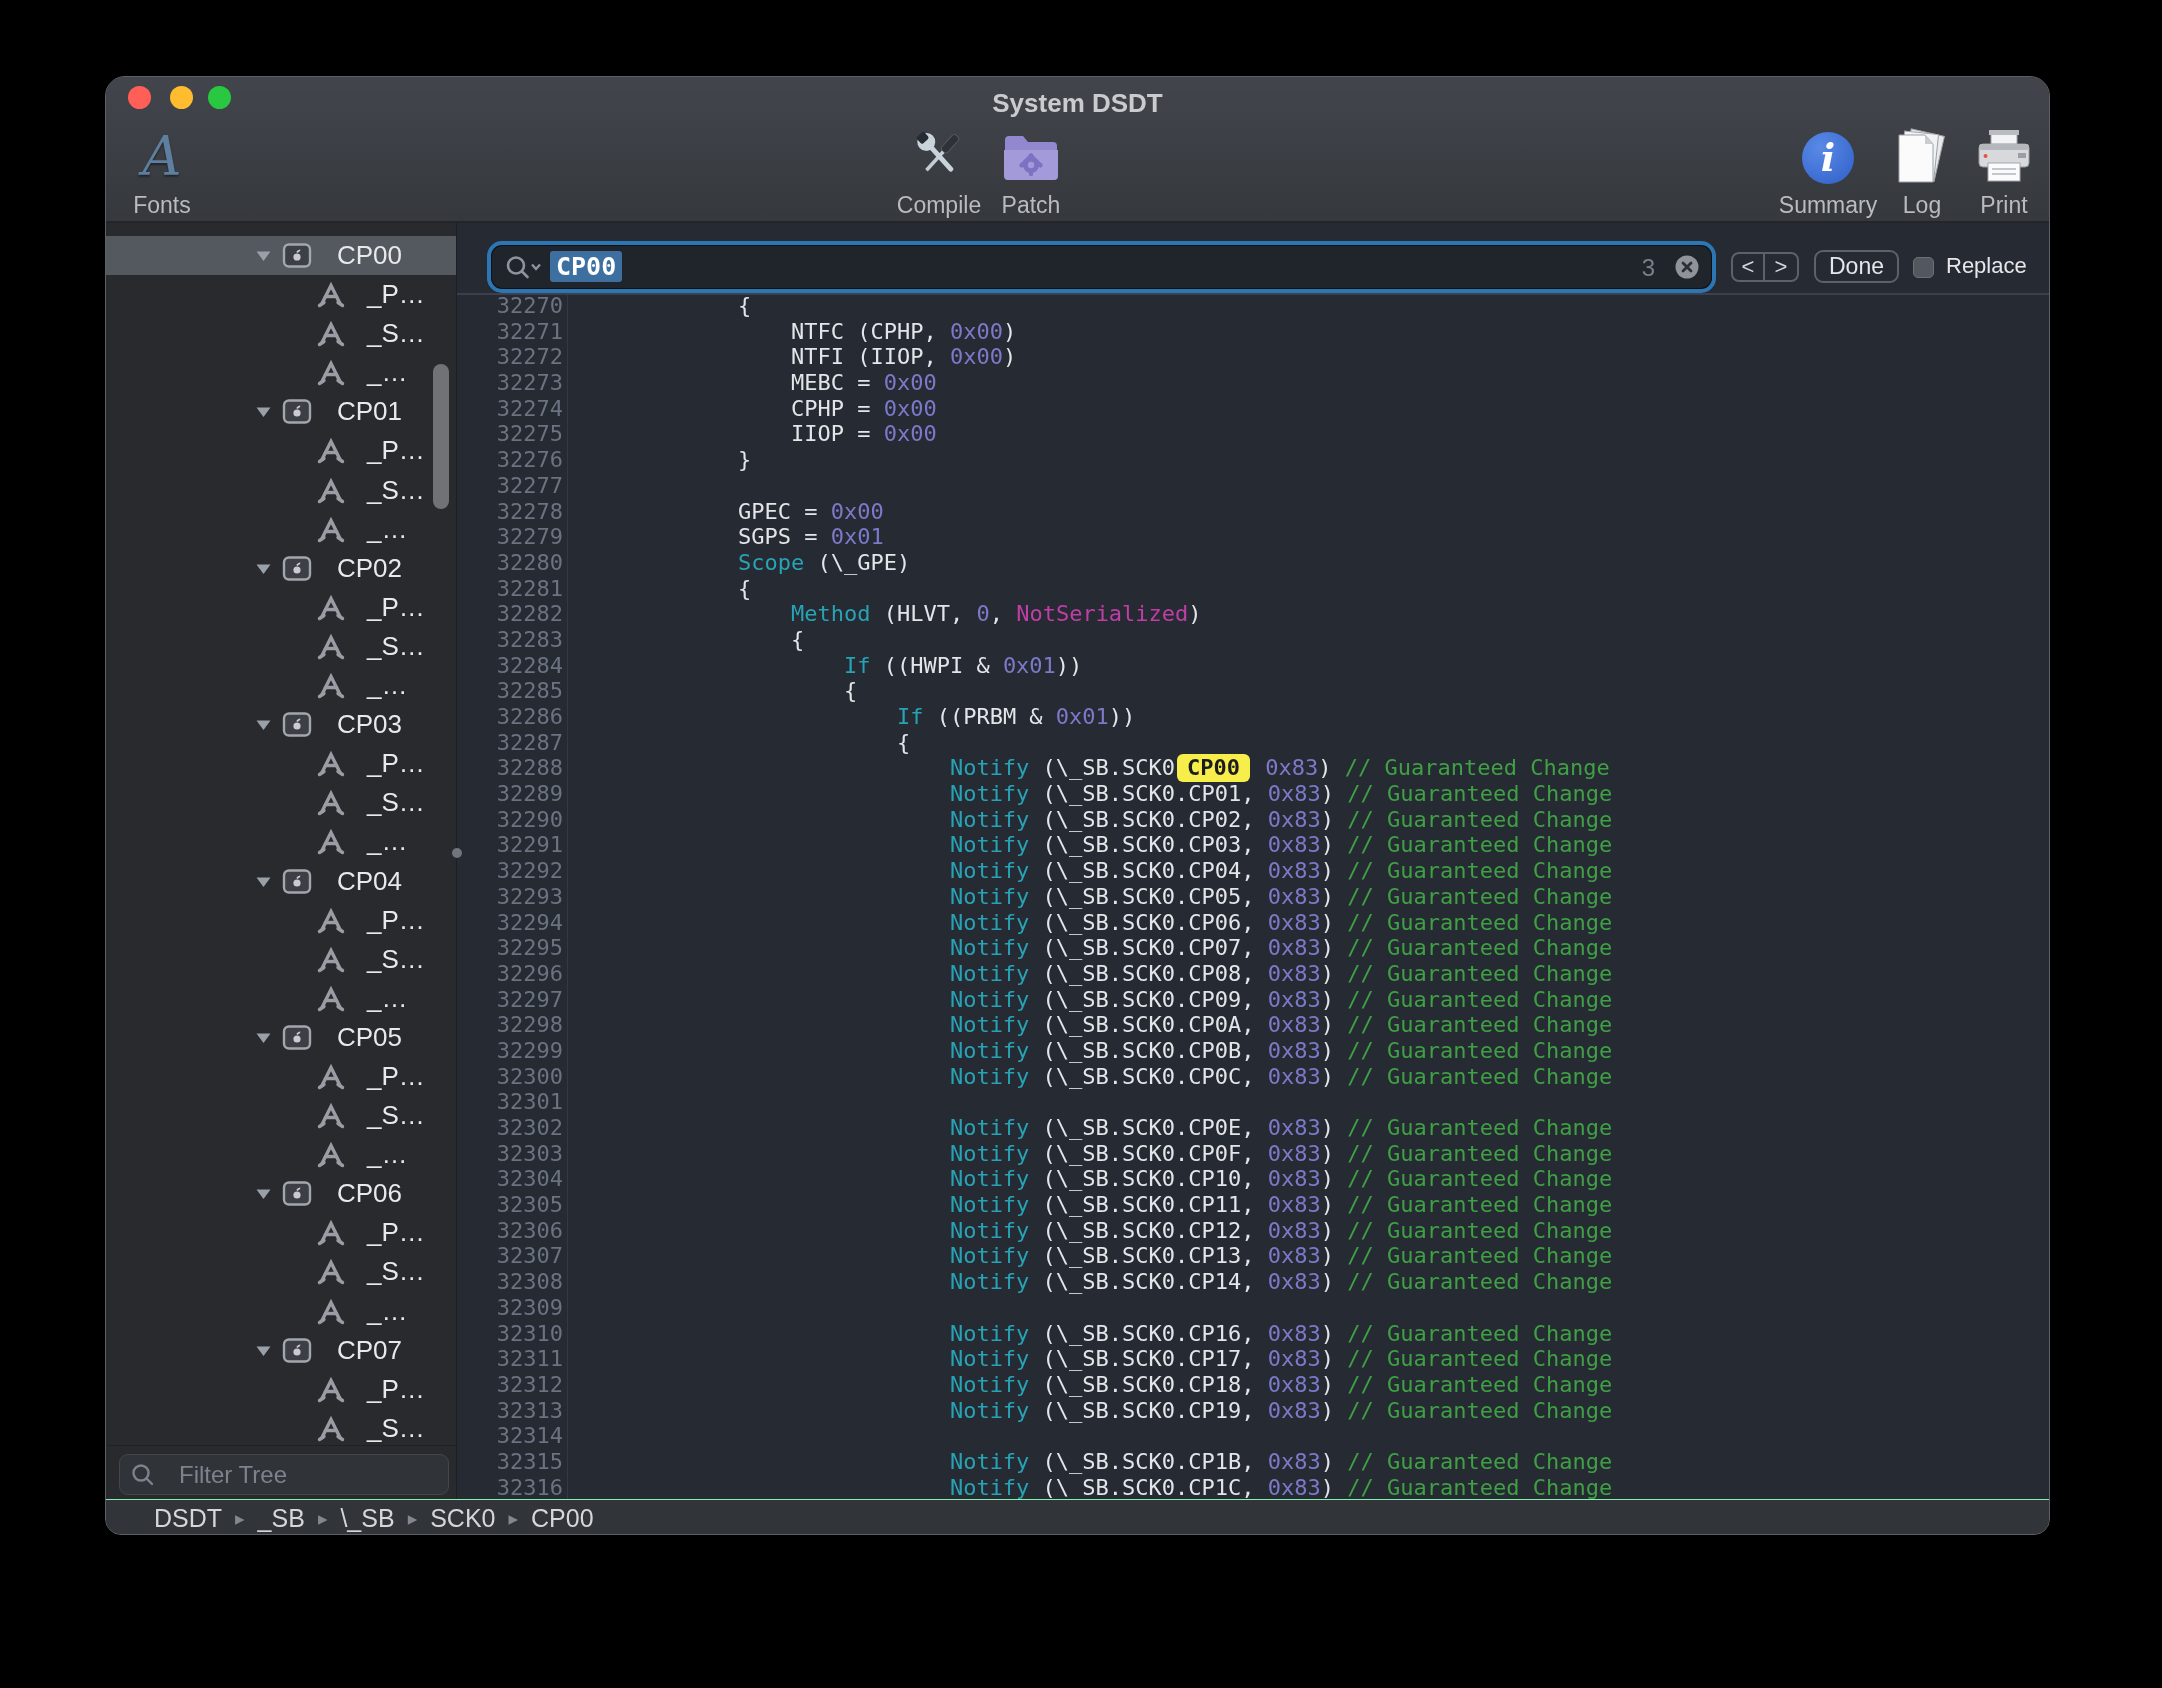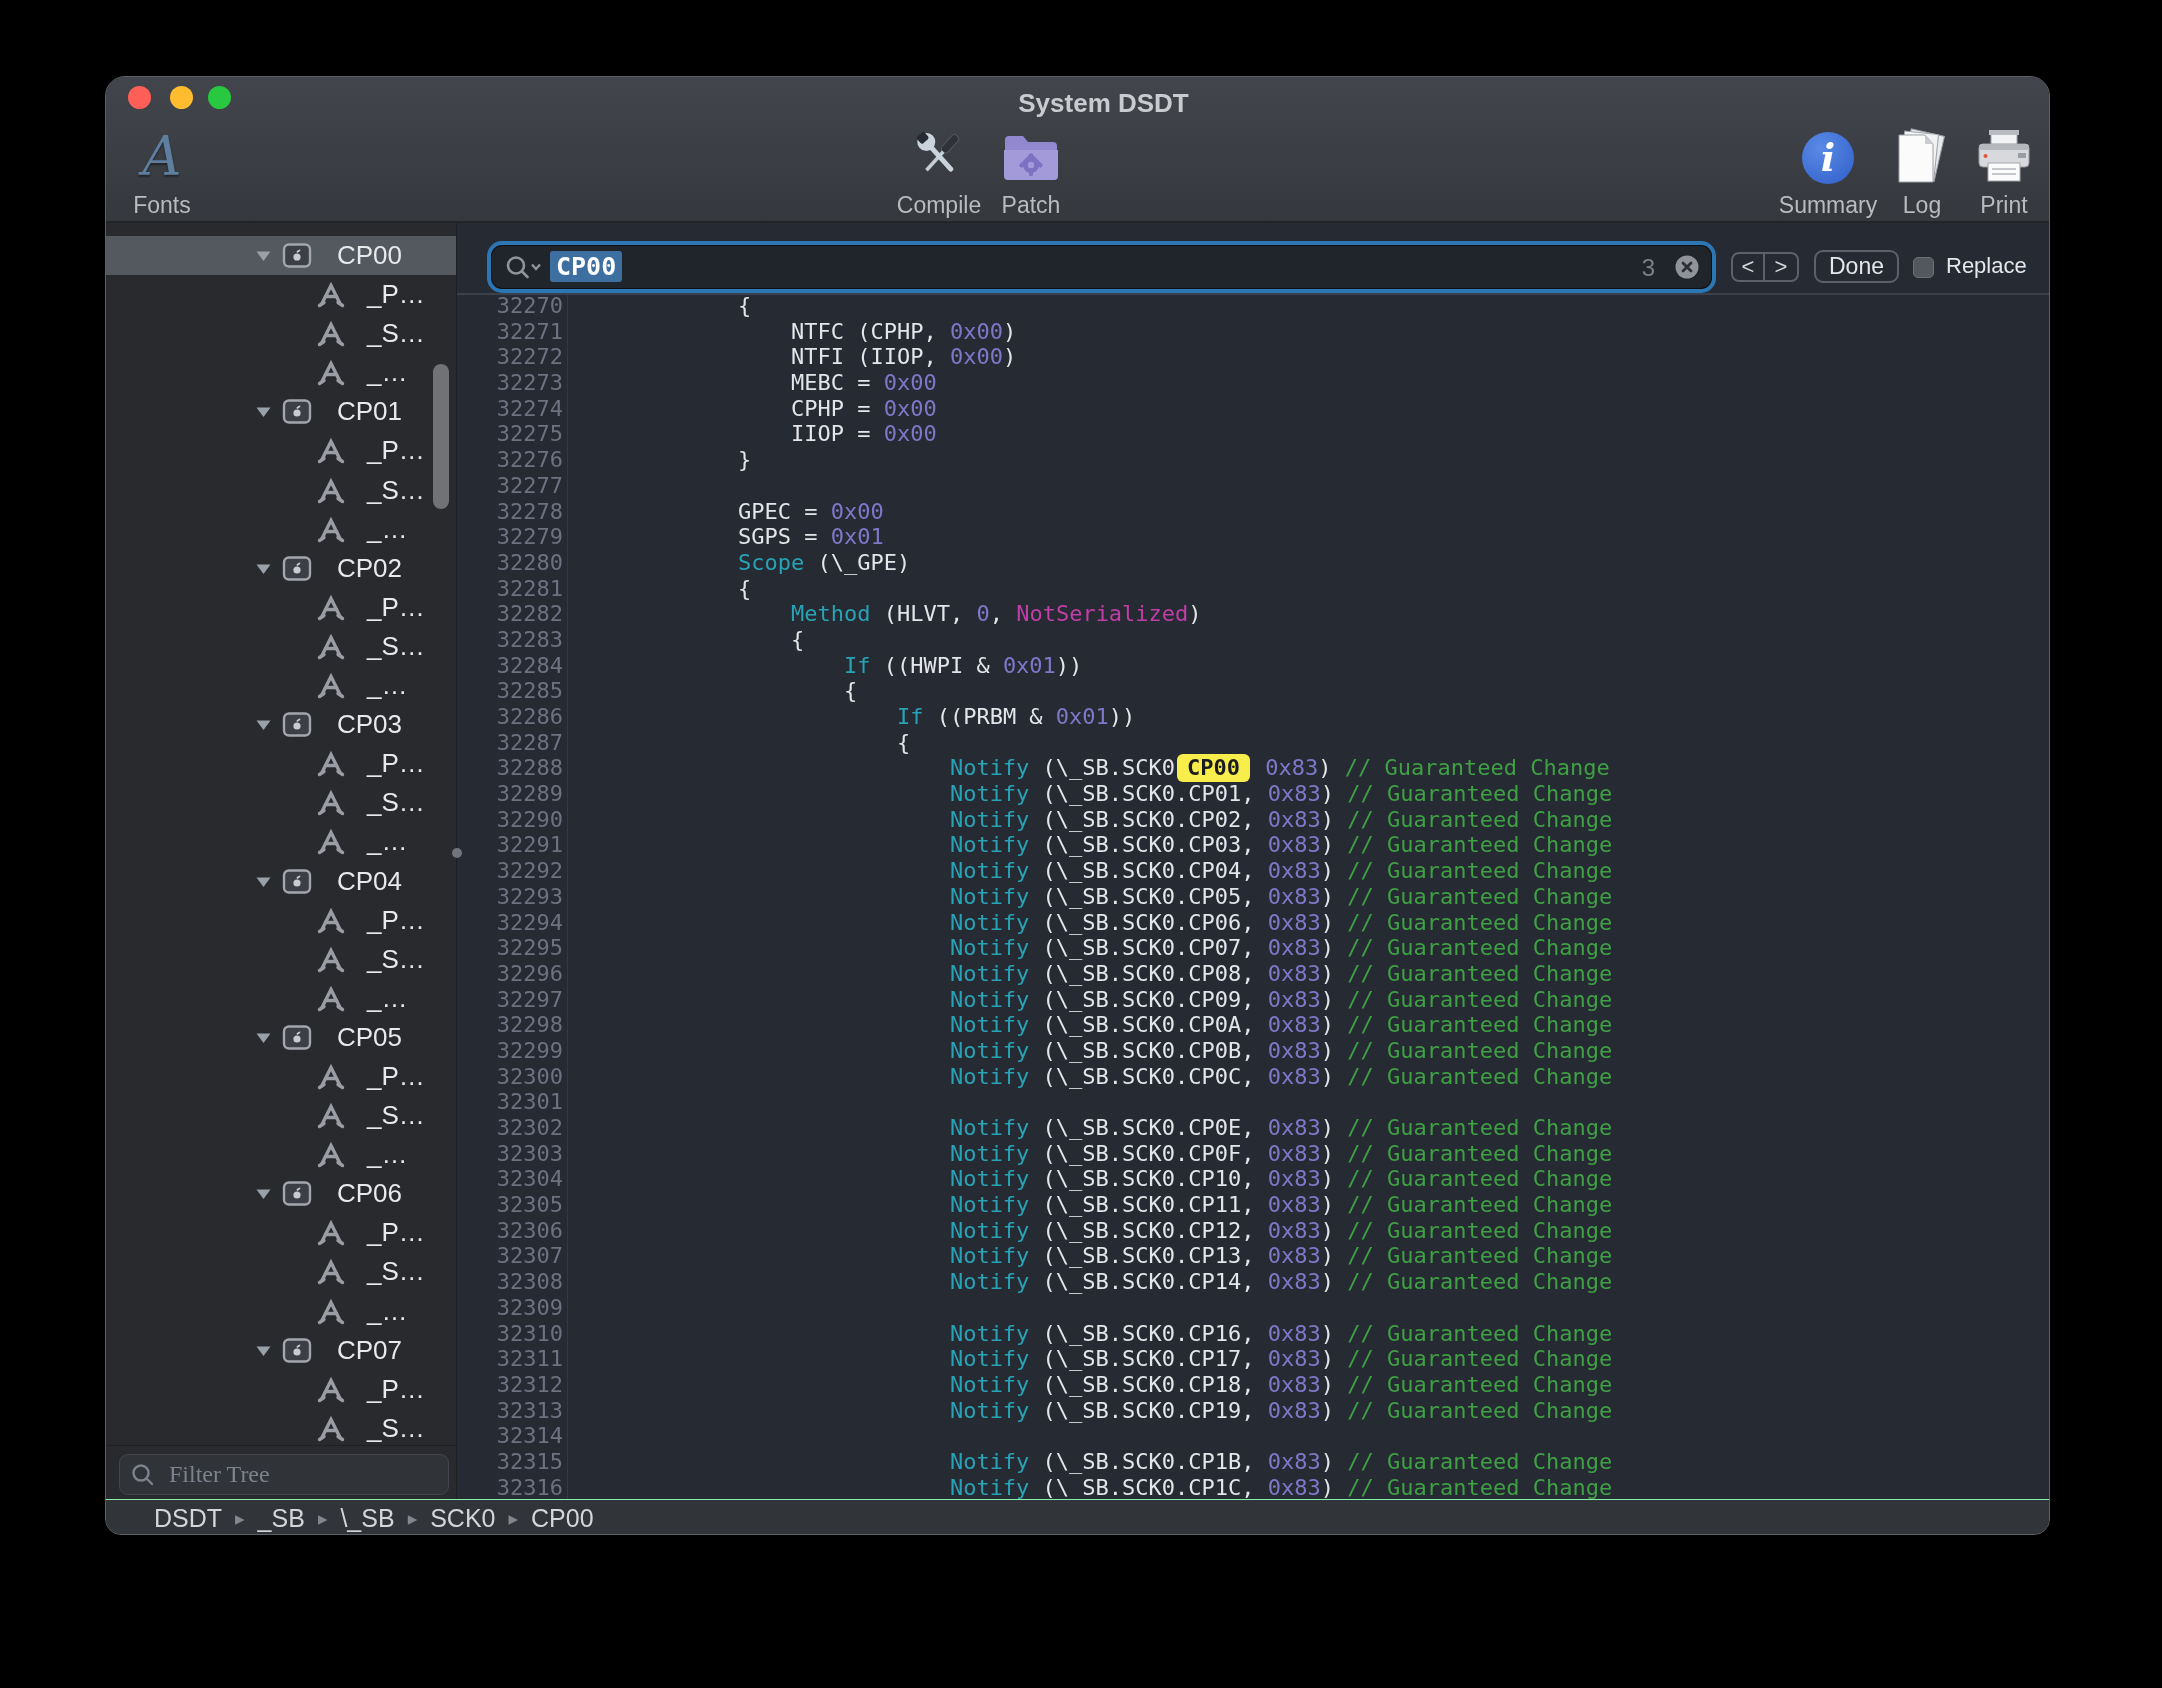--- a/index.html
+++ b/index.html
@@ -6,21 +6,21 @@
     font-family:"Liberation Sans",sans-serif;}
   *{box-sizing:border-box;}
   #window{position:absolute;left:105px;top:76px;width:1945px;height:1459px;
     border-radius:20px 20px 16px 16px;border:1px solid #5d6065;
     box-shadow:0 40px 90px rgba(0,0,0,.8);overflow:hidden;background:#282a2e;}
   
   #header{position:absolute;left:0;top:0;width:100%;height:146px;
     background:linear-gradient(#42454b,#35383d);border-bottom:2px solid #232529;}
   .light{position:absolute;top:9px;width:23px;height:23px;border-radius:50%;}
   #win-title{position:absolute;left:0;top:11px;width:100%;text-align:center;
-    font-size:26px;font-weight:600;color:#c9cbce;margin-left:26px;}
+    font-size:26px;font-weight:600;color:#c9cbce;}
   .tb-item{position:absolute;top:50px;width:150px;height:92px;display:flex;
     flex-direction:column;align-items:center;justify-content:flex-end;}
   .tb-ic{height:64px;display:flex;align-items:center;justify-content:center;margin-bottom:4px;}
   .tb-label{font-size:23px;color:#b9bbbf;}
   #fonts-a{font-family:"DejaVu Serif",serif;font-style:italic;font-size:54px;color:#5e7fa0;
     text-shadow:0 2px 2px rgba(0,0,0,.4);}
   #summary-circle{width:52px;height:52px;border-radius:50%;
     background:radial-gradient(circle at 35% 30%,#5a8ae6,#2f5fc8);display:flex;
     align-items:center;justify-content:center;}
   #summary-circle span{font-family:"DejaVu Serif",serif;font-style:italic;font-weight:bold;
@@ -37,21 +37,21 @@
   .meth-ic{position:absolute;left:210px;top:5px;}
   .tree-label{position:absolute;font-size:26px;color:#e8e9eb;line-height:39.1px;}
   .tree-row.parent .tree-label{left:231px;}
   .tree-row.child  .tree-label{left:261px;}
   #side-scroll{position:absolute;left:327px;top:141px;width:16px;height:145px;
     border-radius:8px;background:rgba(255,255,255,.34);}
   #filter-area{position:absolute;left:0;top:1222px;width:100%;height:54px;
     border-top:1px solid #1f2124;}
   #filter-field{position:absolute;left:13px;top:8px;width:330px;height:41px;border-radius:9px;
     background:#303338;border:1px solid #43464c;display:flex;align-items:center;padding-left:10px;}
-  #filter-field span{font-size:24px;color:#7d828c;margin-left:13px;font-family:Liberation Serif, serif;}
+  #filter-field span{font-size:24px;color:#7d828c;margin-left:23px;}
   #splitter-dot{position:absolute;left:346px;top:625px;width:10px;height:10px;border-radius:50%;
     background:#72757b;z-index:5;}
   
   #editor{position:relative;flex:1;height:100%;background:#252a33;overflow:hidden;}
   #find-field{position:absolute;left:35px;top:23px;width:1219px;height:42px;border-radius:10px;
     background:#20242b;box-shadow:0 0 0 1px #0e1014,0 0 0 5px var(--focus);}
   #find-mag{position:absolute;left:12px;top:8px;}
   #find-text{position:absolute;left:58px;top:5px;font-family:"DejaVu Sans Mono",monospace;
     font-size:25px;font-weight:bold;color:#fff;background:var(--selection);
     border-radius:3px;padding:1px 6px;}

